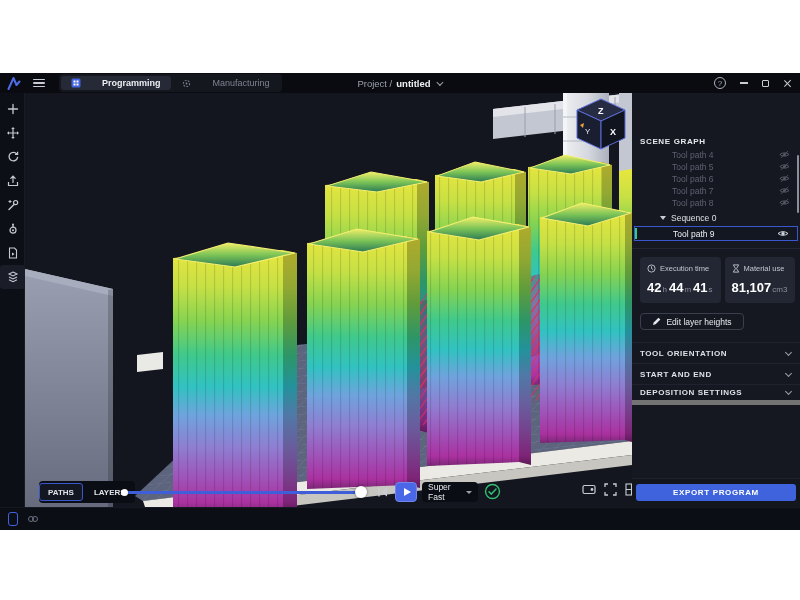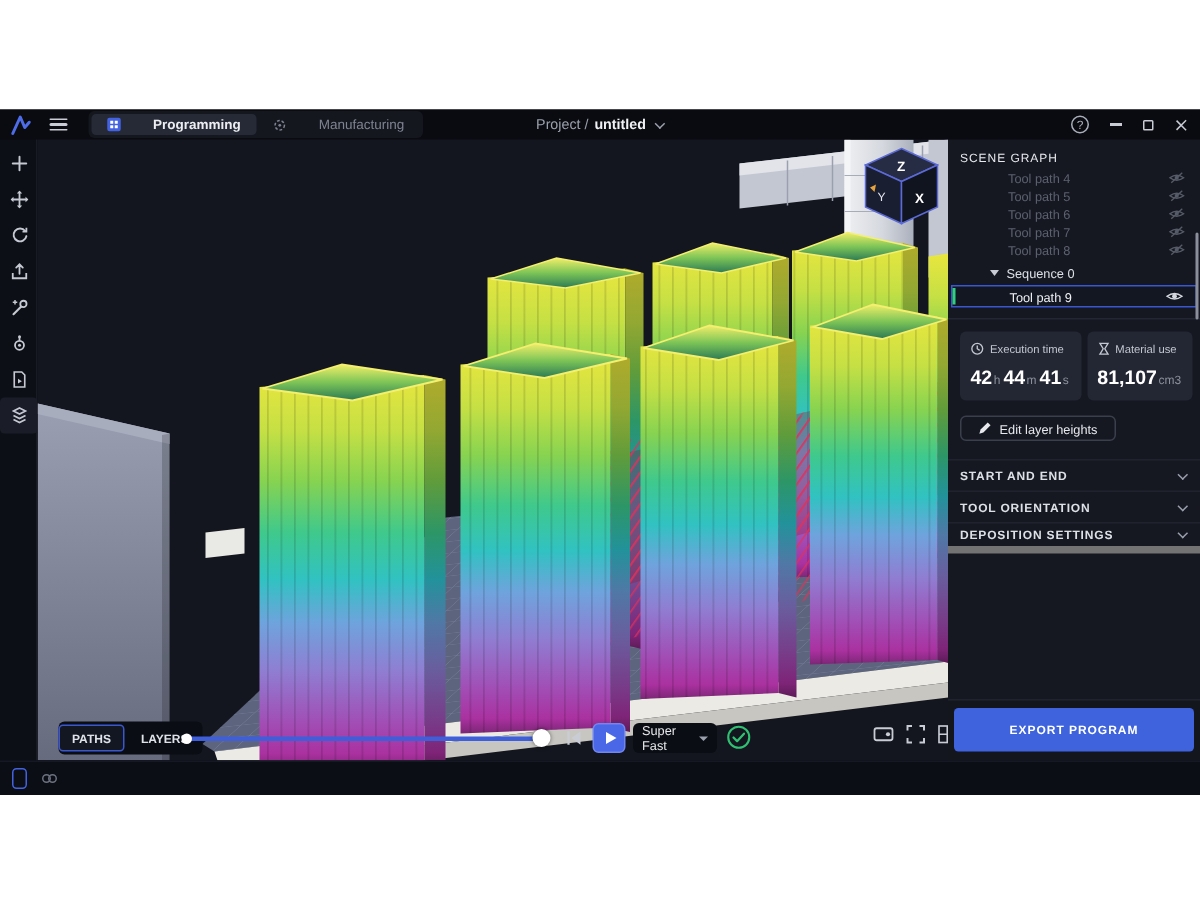--- a/index.html
+++ b/index.html
@@ -25,21 +25,21 @@
   .closeico:before,.closeico:after{content:"";position:absolute;left:4px;top:0;width:1.3px;height:9px;background:#c9ccd4;}
   .closeico:before{transform:rotate(45deg);} .closeico:after{transform:rotate(-45deg);}
   
   #main{position:absolute;left:0;top:20px;width:800px;height:414px;}
   #toolbar{position:absolute;left:0;top:0;width:25px;height:414px;background:#0d0f16;border-right:1px solid #181b24;}
   .tbi{width:25px;height:24px;display:flex;align-items:center;justify-content:center;color:#c6c9d2;}
   .tbi.active-tile{background:#1a1d28;border-radius:3px;}
   #viewport{position:absolute;left:25px;top:0;width:607px;height:414px;background:#14161f;overflow:hidden;}
   
   #panel{position:absolute;left:632px;top:0;width:168px;height:414px;background:#161821;display:flex;flex-direction:column;}
-  .pn-title{font-size:8px;font-weight:normal;letter-spacing:.08em;color:#e7e9ee;padding:8px 8px 4px 8px;display:flex;align-items:center;justify-content:space-between;}
+  .pn-title{font-size:8px;font-weight:bold;letter-spacing:.08em;color:#e7e9ee;padding:8px 8px 4px 8px;display:flex;align-items:center;justify-content:space-between;margin-top:36px;}
   .sg-row{height:12px;display:flex;align-items:flex-start;padding-left:40px;padding-right:10px;font-size:8.5px;color:#5c6170;}
   .sg-row .lbl{flex:1;}
   .seq-row{height:15px;display:flex;align-items:center;padding-left:28px;font-size:8.5px;color:#dde0e6;gap:5px;}
   .caret-d{width:0;height:0;border-left:3.5px solid transparent;border-right:3.5px solid transparent;border-top:4px solid #c9ccd4;}
   .sel-row{height:15px;margin:1px 2px 0 2px;border:1px solid #3b57cf;background:#131722;display:flex;align-items:center;padding-left:38px;padding-right:8px;font-size:8.5px;color:#f0f1f4;position:relative;}
   .sel-row .grn{position:absolute;left:0;top:1px;bottom:1px;width:2px;background:#2fd180;}
   .sel-row .lbl{flex:1;}
   .divider{height:1px;background:#232633;margin-top:7px;}
   .kebab{display:flex;flex-direction:column;gap:1.5px;padding-right:2px;}
   .kebab i{width:2px;height:2px;border-radius:50%;background:#c9ccd4;}
@@ -48,21 +48,21 @@
   .card .cl{display:flex;align-items:center;gap:4px;font-size:7.5px;color:#c3c7d1;}
   .card .cv{margin-top:7px;font-size:13px;font-weight:bold;color:#ffffff;white-space:nowrap;}
   .card .cv .unit{font-size:8px;font-weight:normal;color:#8a8f9b;margin:0 2px 0 1px;}
   .editbtn{margin:10px 8px 0 8px;width:104px;height:17px;border:1px solid #3a3f4c;border-radius:4px;background:transparent;
     display:flex;align-items:center;justify-content:center;gap:5px;font-size:8.5px;color:#e7e9ee;}
   .sectlist{margin-top:12px;}
   .sect{height:21px;border-top:1px solid #20232e;display:flex;align-items:center;justify-content:space-between;padding:0 9px 0 8px;
     font-size:8px;font-weight:bold;letter-spacing:.07em;color:#dde0e6;}
   .chev{width:5px;height:5px;border-right:1.3px solid #9aa0ac;border-bottom:1.3px solid #9aa0ac;transform:rotate(45deg);margin-top:-2px;}
   .exportwrap{margin-top:auto;border-top:1px solid #20232e;padding:5px 4px 6px 4px;background:#14161e;}
-  .exportbtn{width:100%;height:29px;background:#3e63dd;border-radius:3px;border:none;color:#ffffff;font-weight:bold;
+  .exportbtn{width:100%;height:17px;background:#3e63dd;border-radius:3px;border:none;color:#ffffff;font-weight:bold;
     font-size:8px;letter-spacing:.08em;display:flex;align-items:center;justify-content:center;}
   .scrollthumb{position:absolute;right:1px;top:62px;width:2px;height:58px;background:#8a8f9b;border-radius:1px;}
   
   .bb{position:absolute;z-index:5;}
   .bb-pill{left:14px;top:388px;height:22px;background:#0b0d14;border-radius:4px;display:flex;align-items:center;padding:0;gap:2px;}
   .bb-tab{height:18px;padding:0 8px;display:flex;align-items:center;font-size:8px;font-weight:bold;color:#dfe2e8;border-radius:3px;border:1px solid transparent;}
   .bb-tab.active{border-color:#3b57cf;background:#131722;}
   .slider{left:96px;top:388px;width:246px;height:22px;display:flex;align-items:center;}
   .slider .track{position:absolute;left:3px;right:8px;height:3px;border-radius:2px;background:#3f5ed9;}
   .slider .startdot{position:absolute;left:0;width:7px;height:7px;border-radius:50%;background:#ffffff;}
@@ -473,25 +473,25 @@
 
       <div class="editbtn">
         <svg width="9" height="9" viewBox="0 0 10 10">
             <path d="M1 9l0.9-3L7.2 0.7 9.3 2.8 4 8.1 1 9z" fill="#e7e9ee"></path>
           </svg>
         <span>Edit layer heights</span>
       </div>
 
       <div class="sectlist">
         <div class="sect">
+          <span>TOOL ORIENTATION</span>
+            <span class="chev"></span>
+        </div>
+        <div class="sect">
           <span>START AND END</span>
-            <span class="chev"></span>
-        </div>
-        <div class="sect">
-          <span>TOOL ORIENTATION</span>
             <span class="chev"></span>
         </div>
         <div class="sect" style="border-bottom:5px solid #737373">
           <span>DEPOSITION SETTINGS</span>
             <span class="chev"></span>
         </div>
       </div>
 
       <div class="exportwrap">
         <button class="exportbtn">EXPORT PROGRAM</button>

